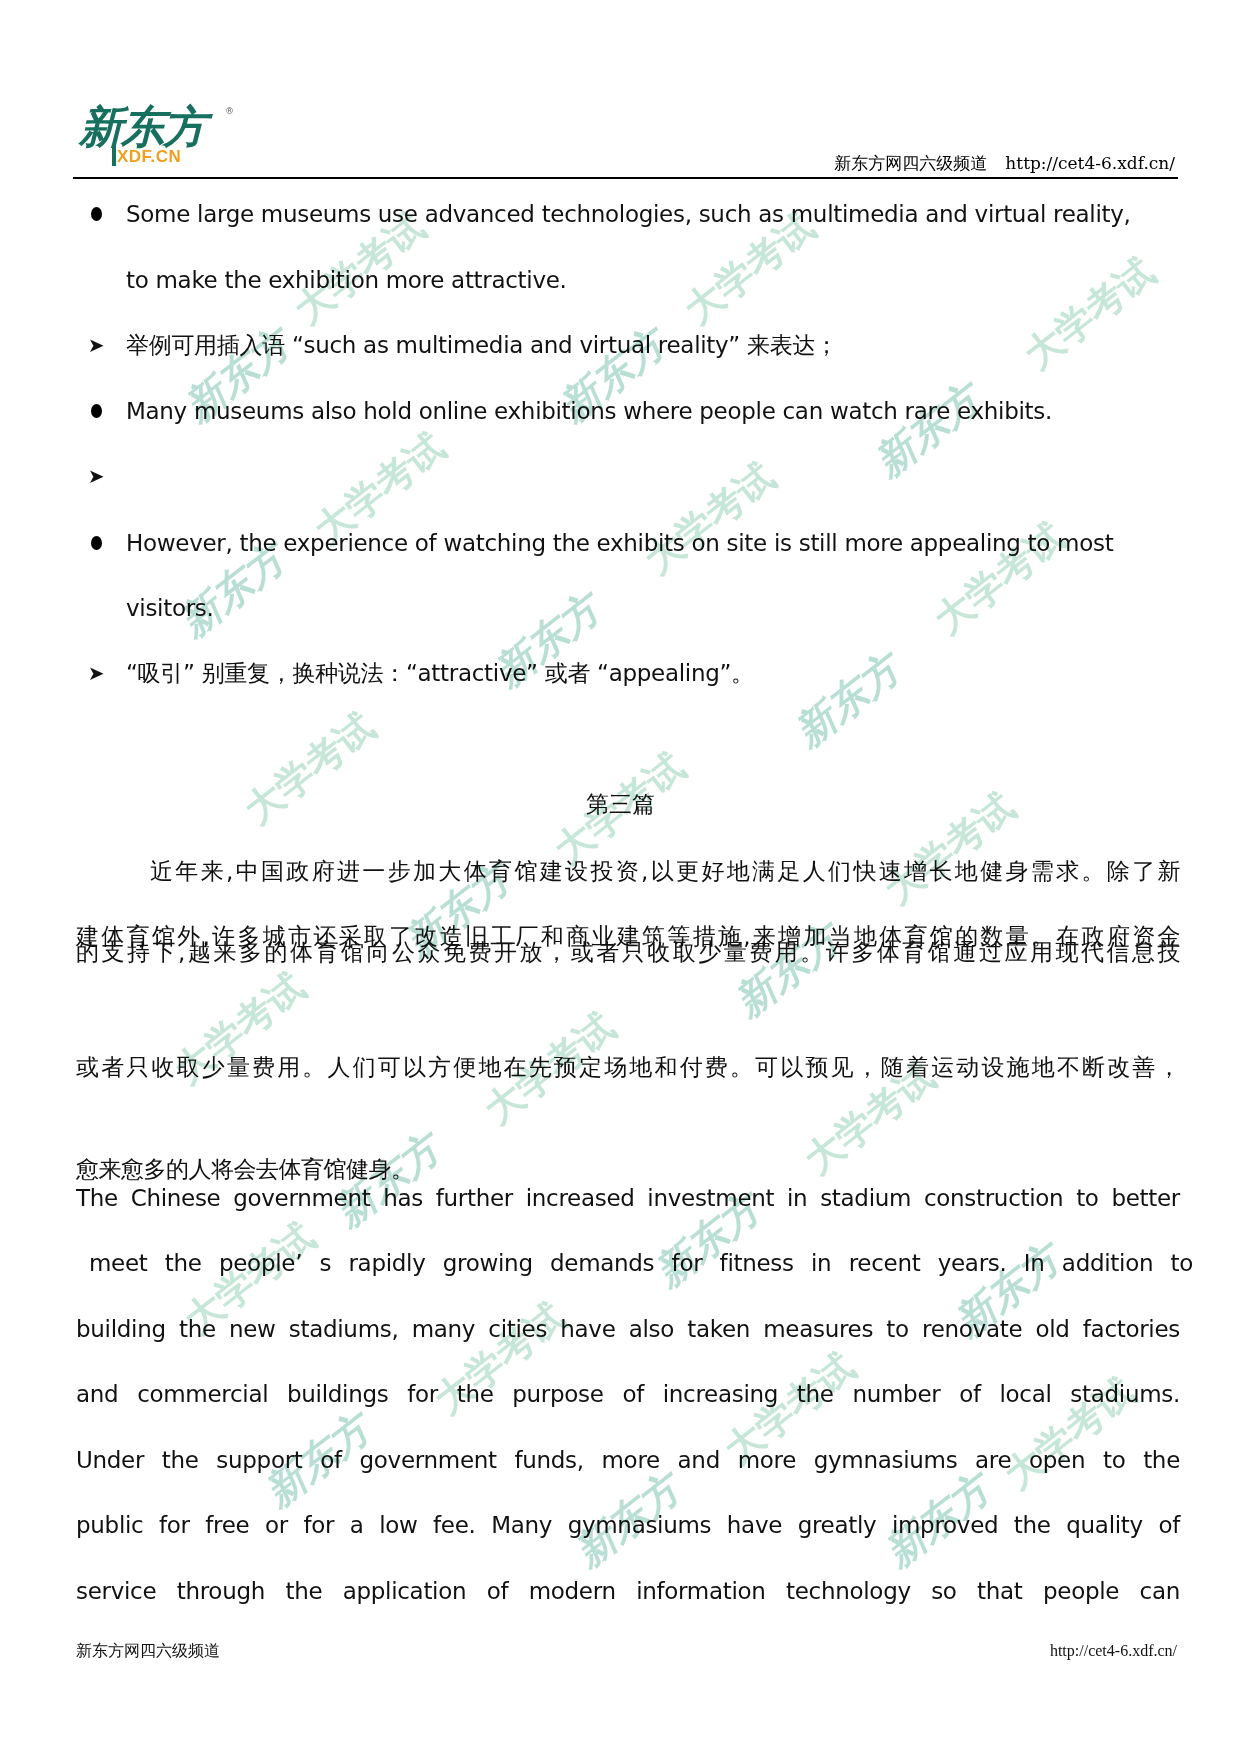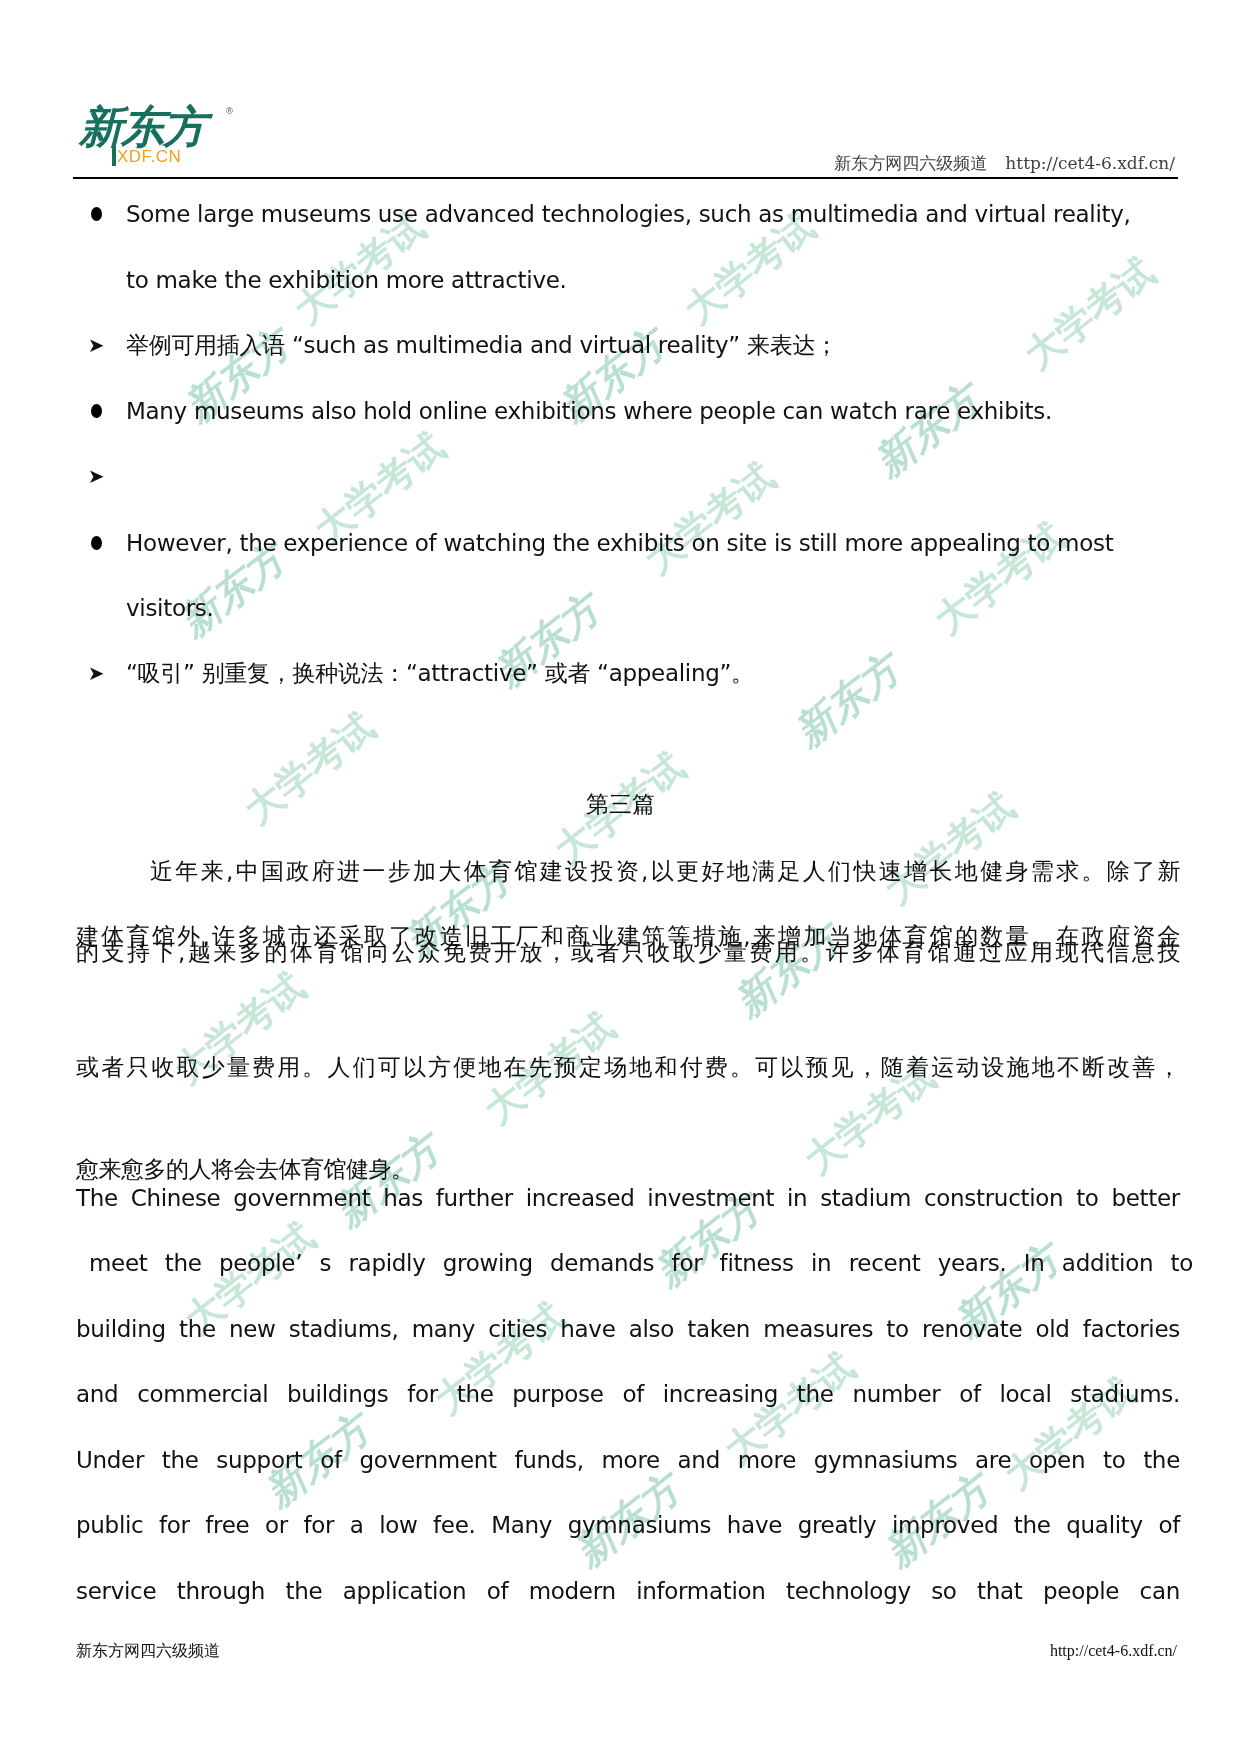--- a/index.html
+++ b/index.html
@@ -6,26 +6,26 @@
   body { width: 1241px; height: 1754px; position: relative; overflow: hidden;
          font-family: "DejaVu Sans", "Liberation Sans", sans-serif; color: #111; }
   .abs { position: absolute; }
 
   
   .logo { left: 79px; top: 104px; width: 160px; height: 64px; }
   .logo-main { position: absolute; left: 0; top: 0; font-family: "DejaVu Sans", sans-serif;
                font-weight: bold; font-size: 44px; line-height: 46px; color: #17705e;
                letter-spacing: -2px; font-style: italic; }
   .logo-sub { position: absolute; left: 38px; top: 44px; font-family: "Liberation Sans", sans-serif;
-              font-weight: normal; font-size: 17px; line-height: 18px; color: #f0a020; letter-spacing: 0.5px; }
+              font-weight: bold; font-size: 17px; line-height: 18px; color: #f0a020; letter-spacing: 0.5px; }
   .logo-reg { position: absolute; left: 146px; top: 2px; font-size: 9px; color: #666; }
   .logo-bar { position: absolute; left: 33px; top: 40px; width: 4px; height: 22px; background: #17705e; }
 
   .header-text { right: 66px; top: 153px; font-family: "DejaVu Serif", "Liberation Serif", serif;
-                 font-size: 17px; line-height: 20px; color: #404040; white-space: nowrap; text-align: center; }
+                 font-size: 17px; line-height: 20px; color: #000000; white-space: nowrap; text-align: center; }
   .header-text .gap { display: inline-block; width: 18px; }
   .header-rule { left: 73px; top: 177px; width: 1105px; height: 2px; background: #000; }
 
   
   .row { left: 76px; width: 1104px; height: 40px; font-size: 23px; line-height: 40px;
          white-space: nowrap; letter-spacing: -0.3px; }
   .marker { position: absolute; left: 0; top: 0; width: 40px; text-align: center; font-size: 20px; }
   .row .txt { position: absolute; left: 50px; top: 0; text-align: center; }
   .dot { display: inline-block; width: 11px; height: 14px; background: #000; border-radius: 50%;
          margin-top: 13px; }

